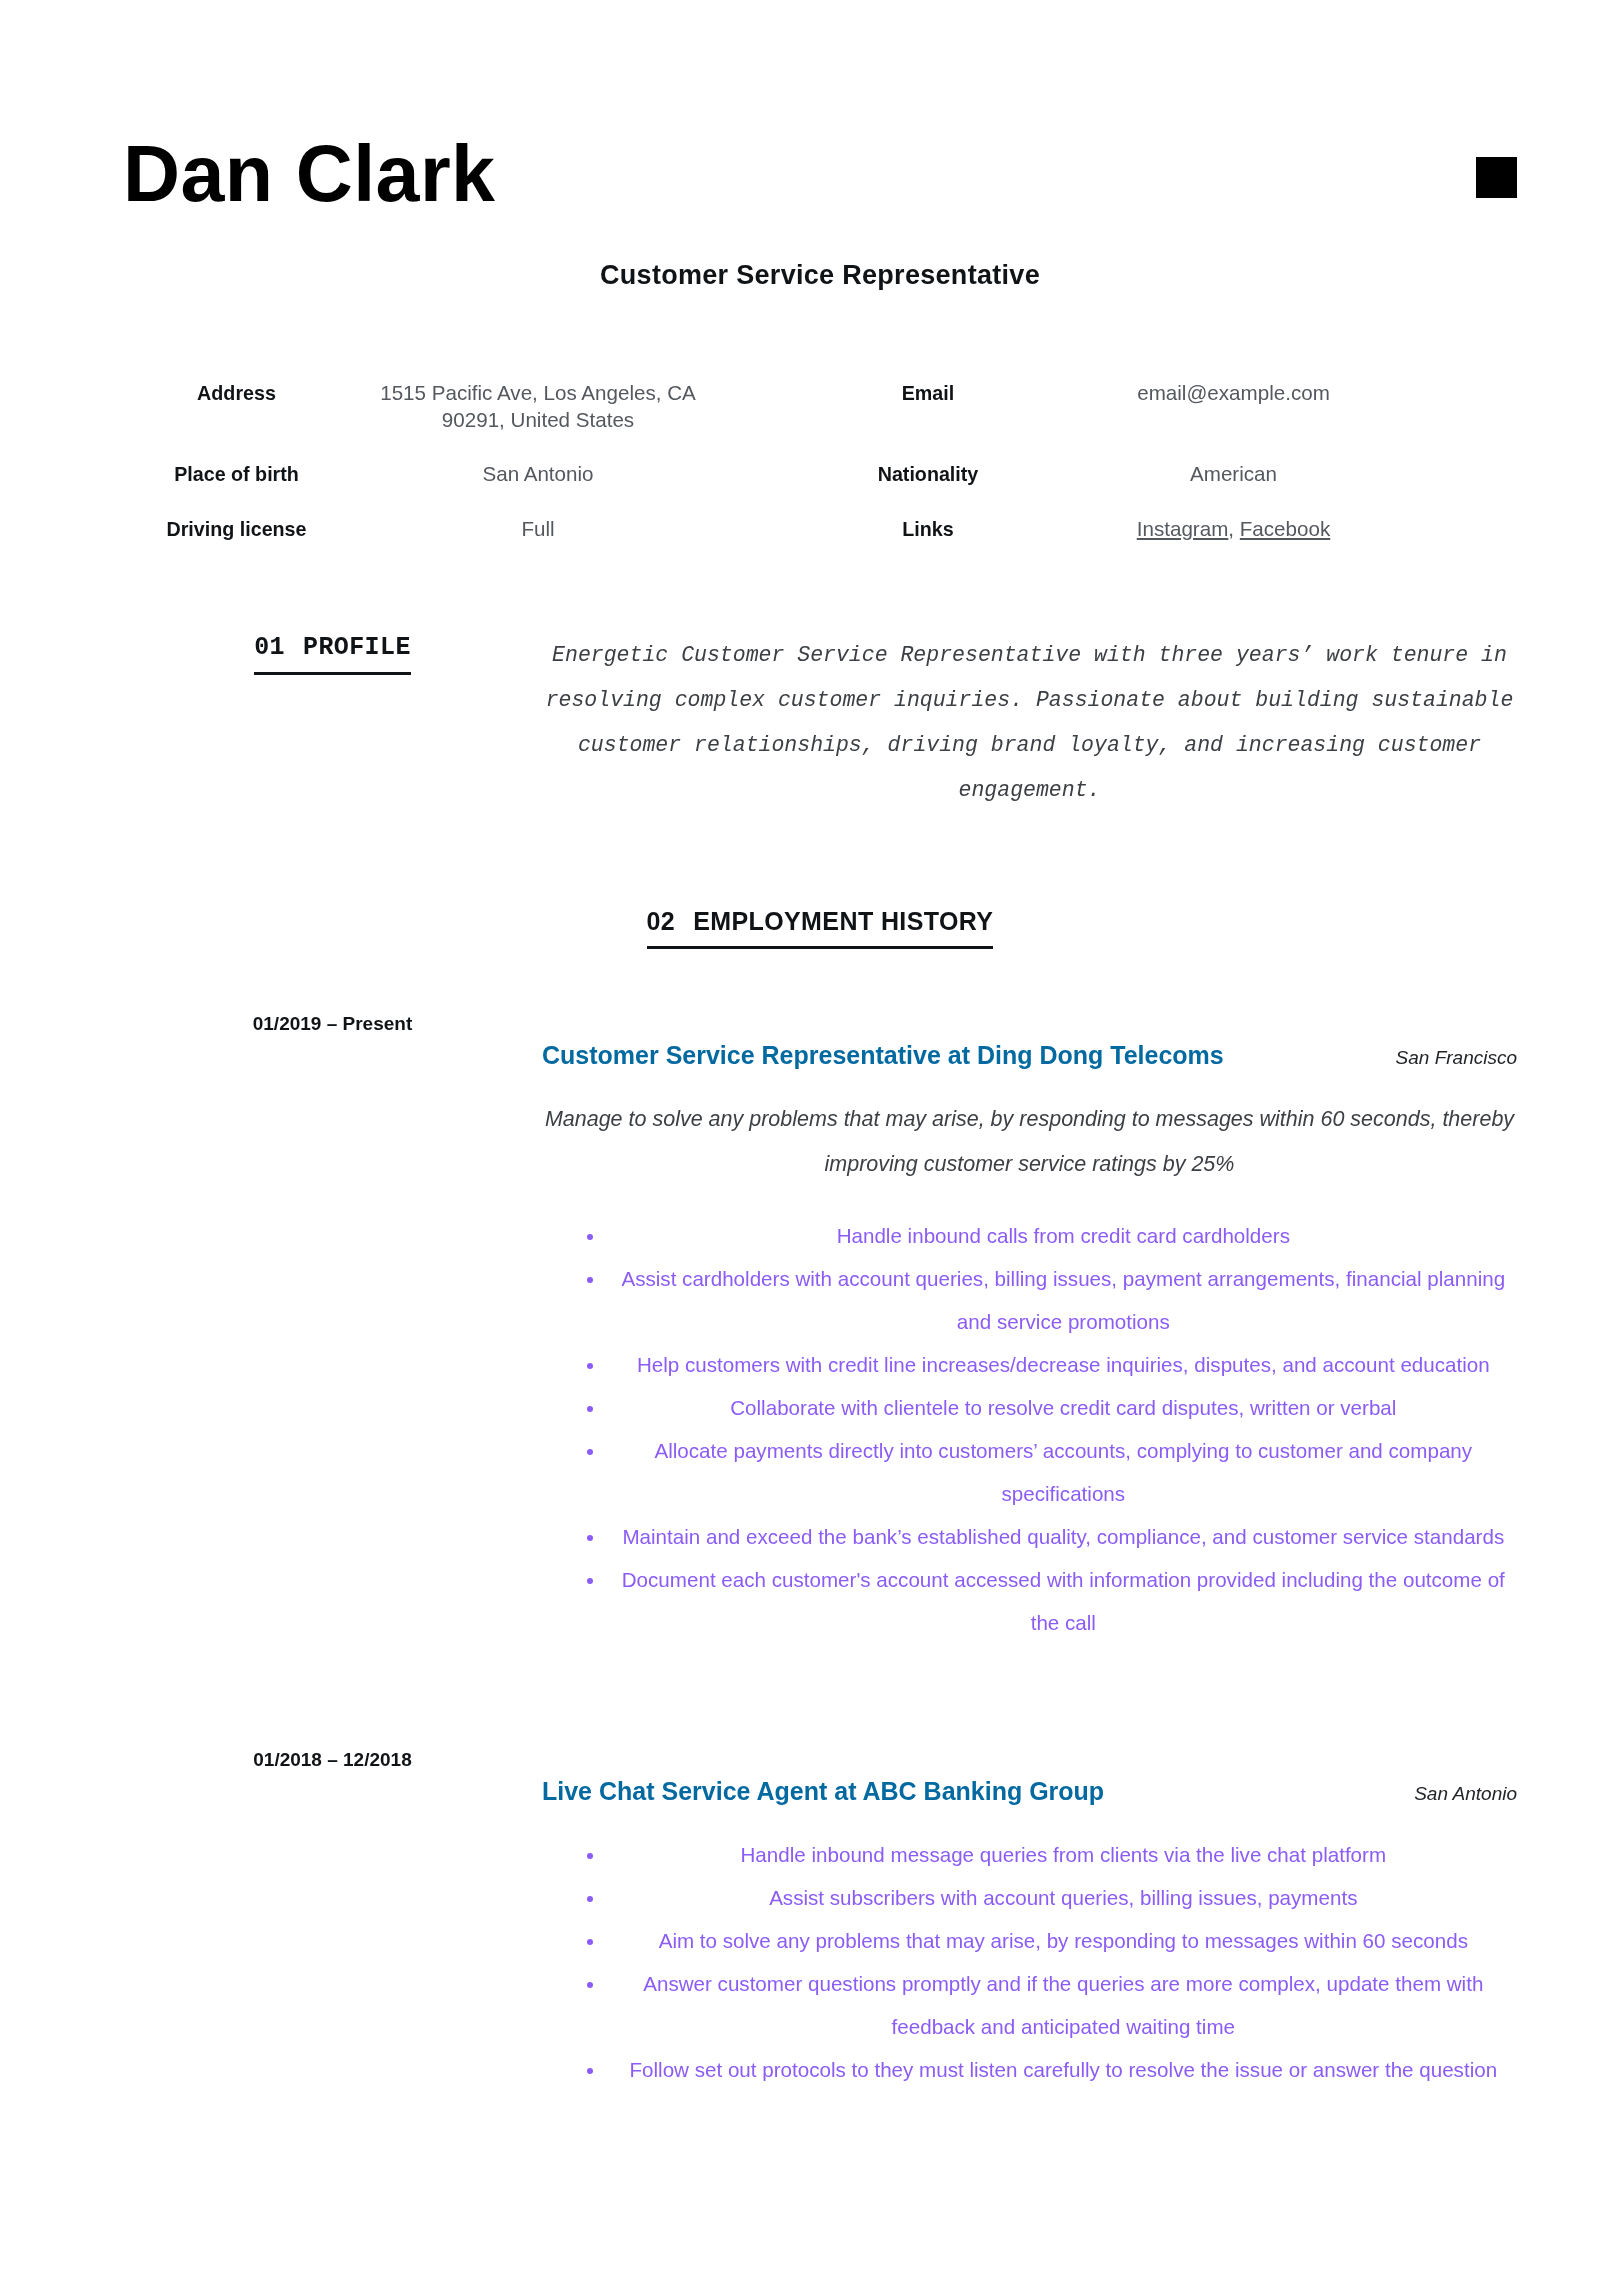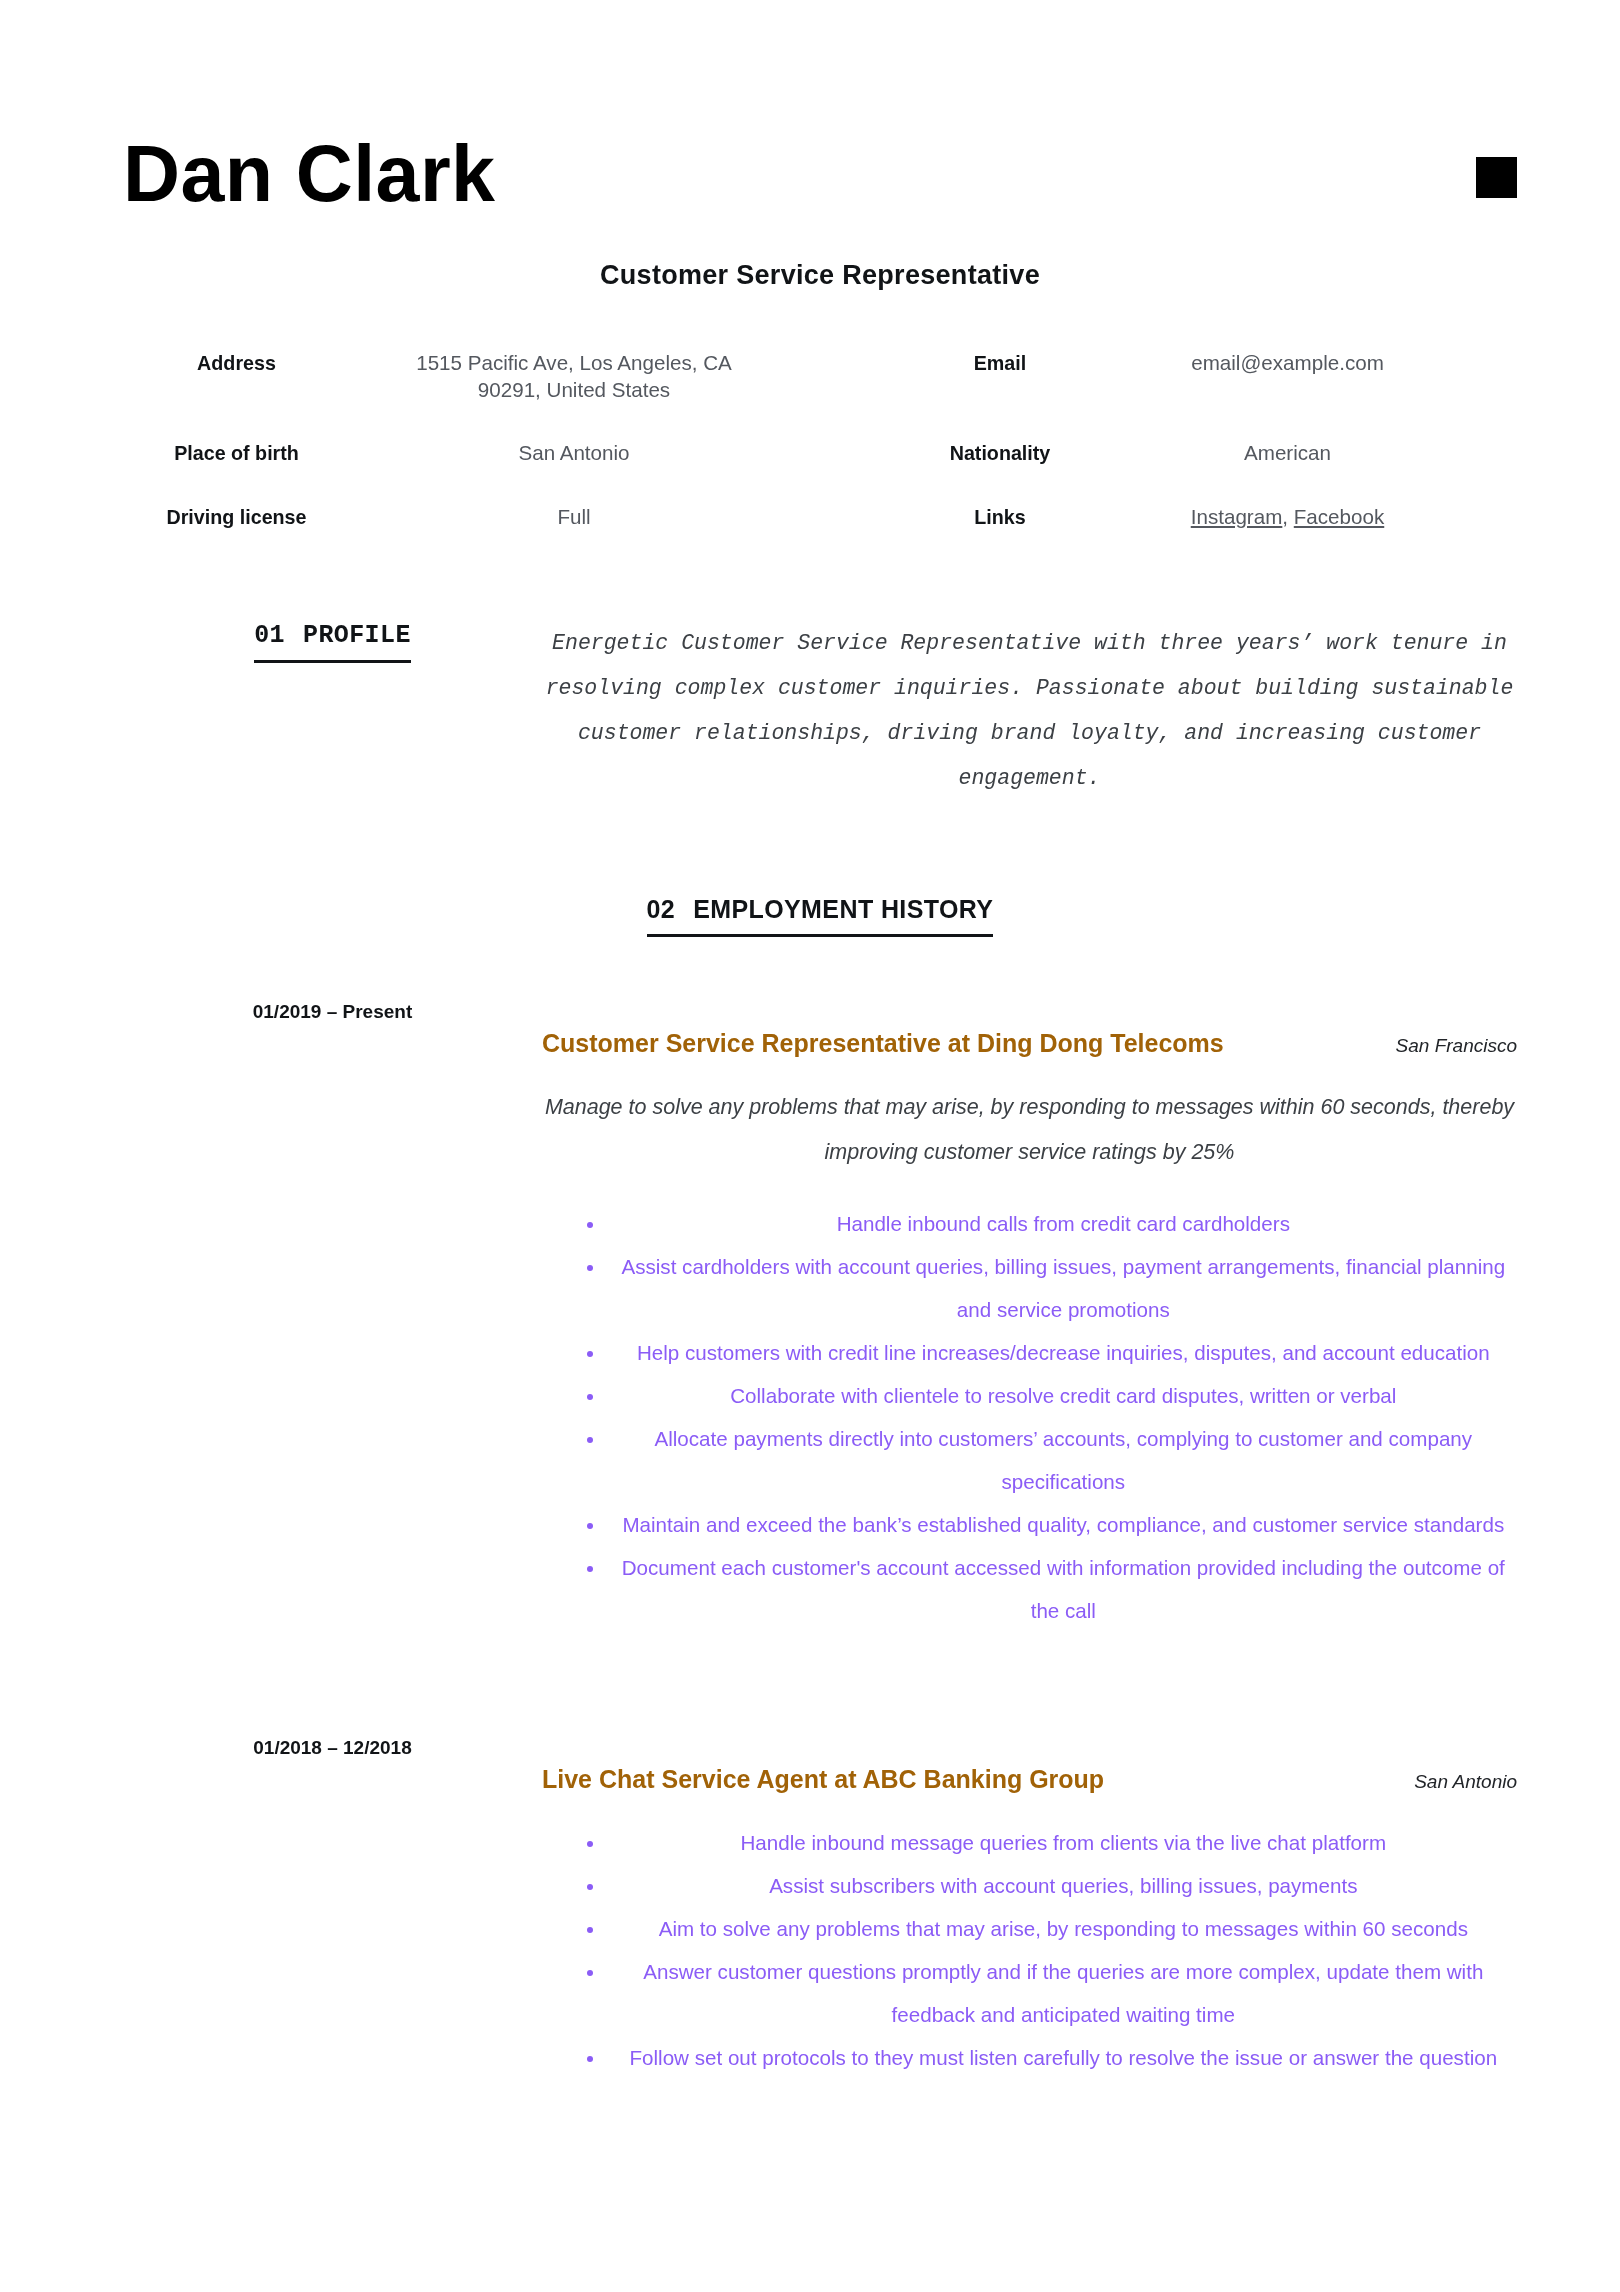--- a/index.html
+++ b/index.html
@@ -31,25 +31,24 @@
     font-weight: 700;
     color: #111417;
     letter-spacing: 0.3px;
   }
 
   
   .contact-grid {
     display: grid;
     grid-template-columns: 227px 466px 224px 1fr;
     row-gap: 27px;
-    margin-top: 58px;
+    margin-top: 88px;
     font-size: 20.6px;
     line-height: 27px;
     align-items: start;
-    gap: 36px;
   }
   .contact-label { font-weight: 700; color: #111417; font-size: 19.7px; padding-top: 0.9px; }
   .contact-value { color: #54585f; padding-right: 90px; }
   .contact-value a { color: #54585f; text-decoration: underline; }
 
   
   .section-heading {
     display: inline-block;
     border-bottom: 3.6px solid #111417;
     padding-bottom: 10.7px;
@@ -83,21 +82,21 @@
   .job-dates {
     font-size: 19px;
     font-weight: 700;
     color: #111417;
     padding-top: 5.4px;
   }
   .job-header { display: flex; justify-content: space-between; align-items: baseline; }
   .job-title {
     font-size: 25px;
     font-weight: 700;
-    color: #a16207;
+    color: #0369a1;
     padding-right: 18px;
   }
   .job-location {
     font-size: 19px;
     font-style: italic;
     color: #222529;
     white-space: nowrap;
     margin-top: 40px;
   }
   .job-summary { margin-top: 27px; }

